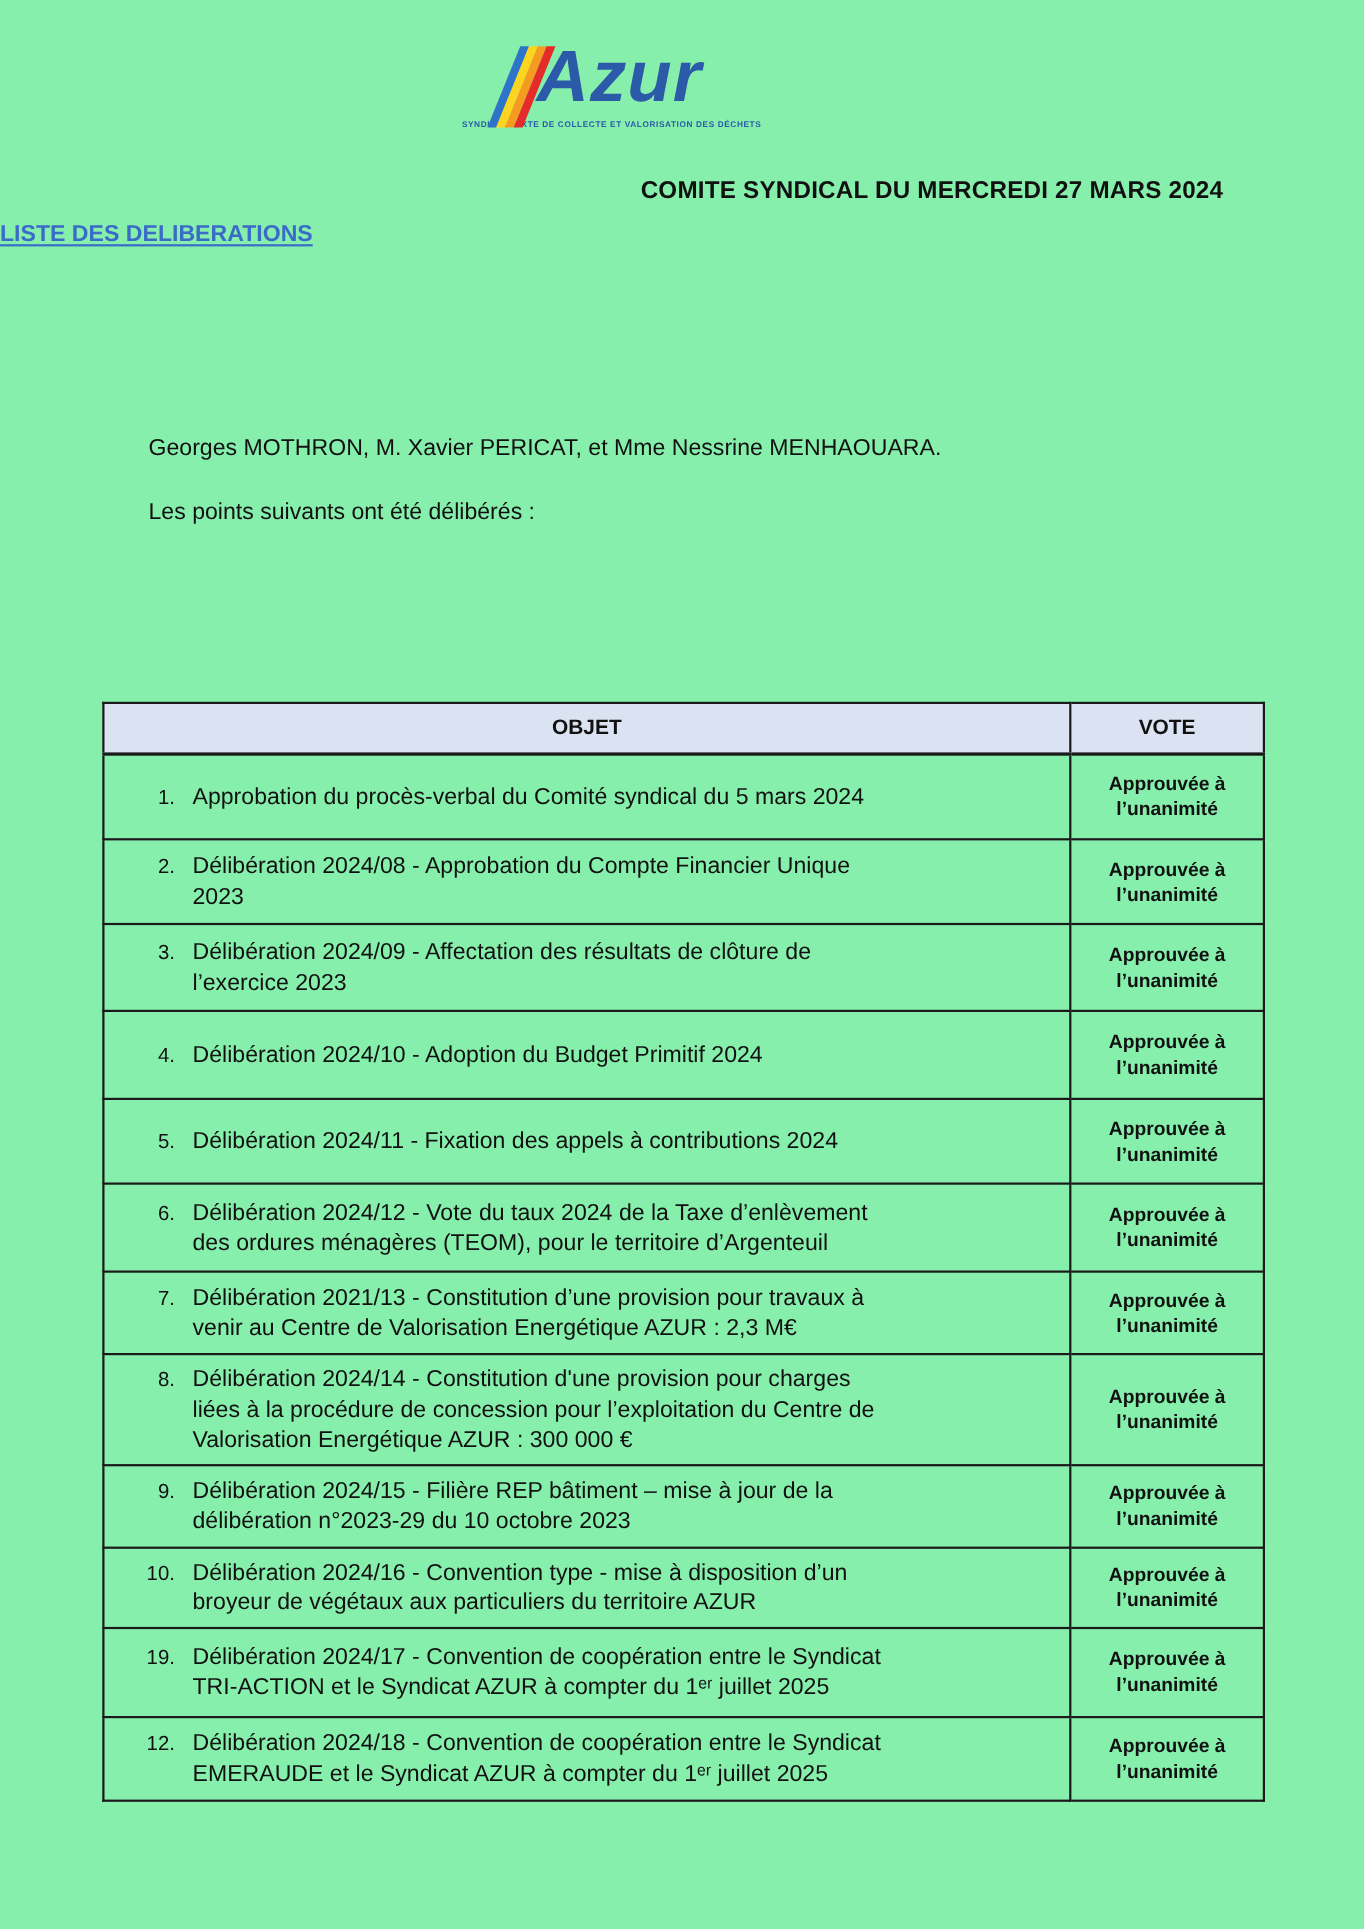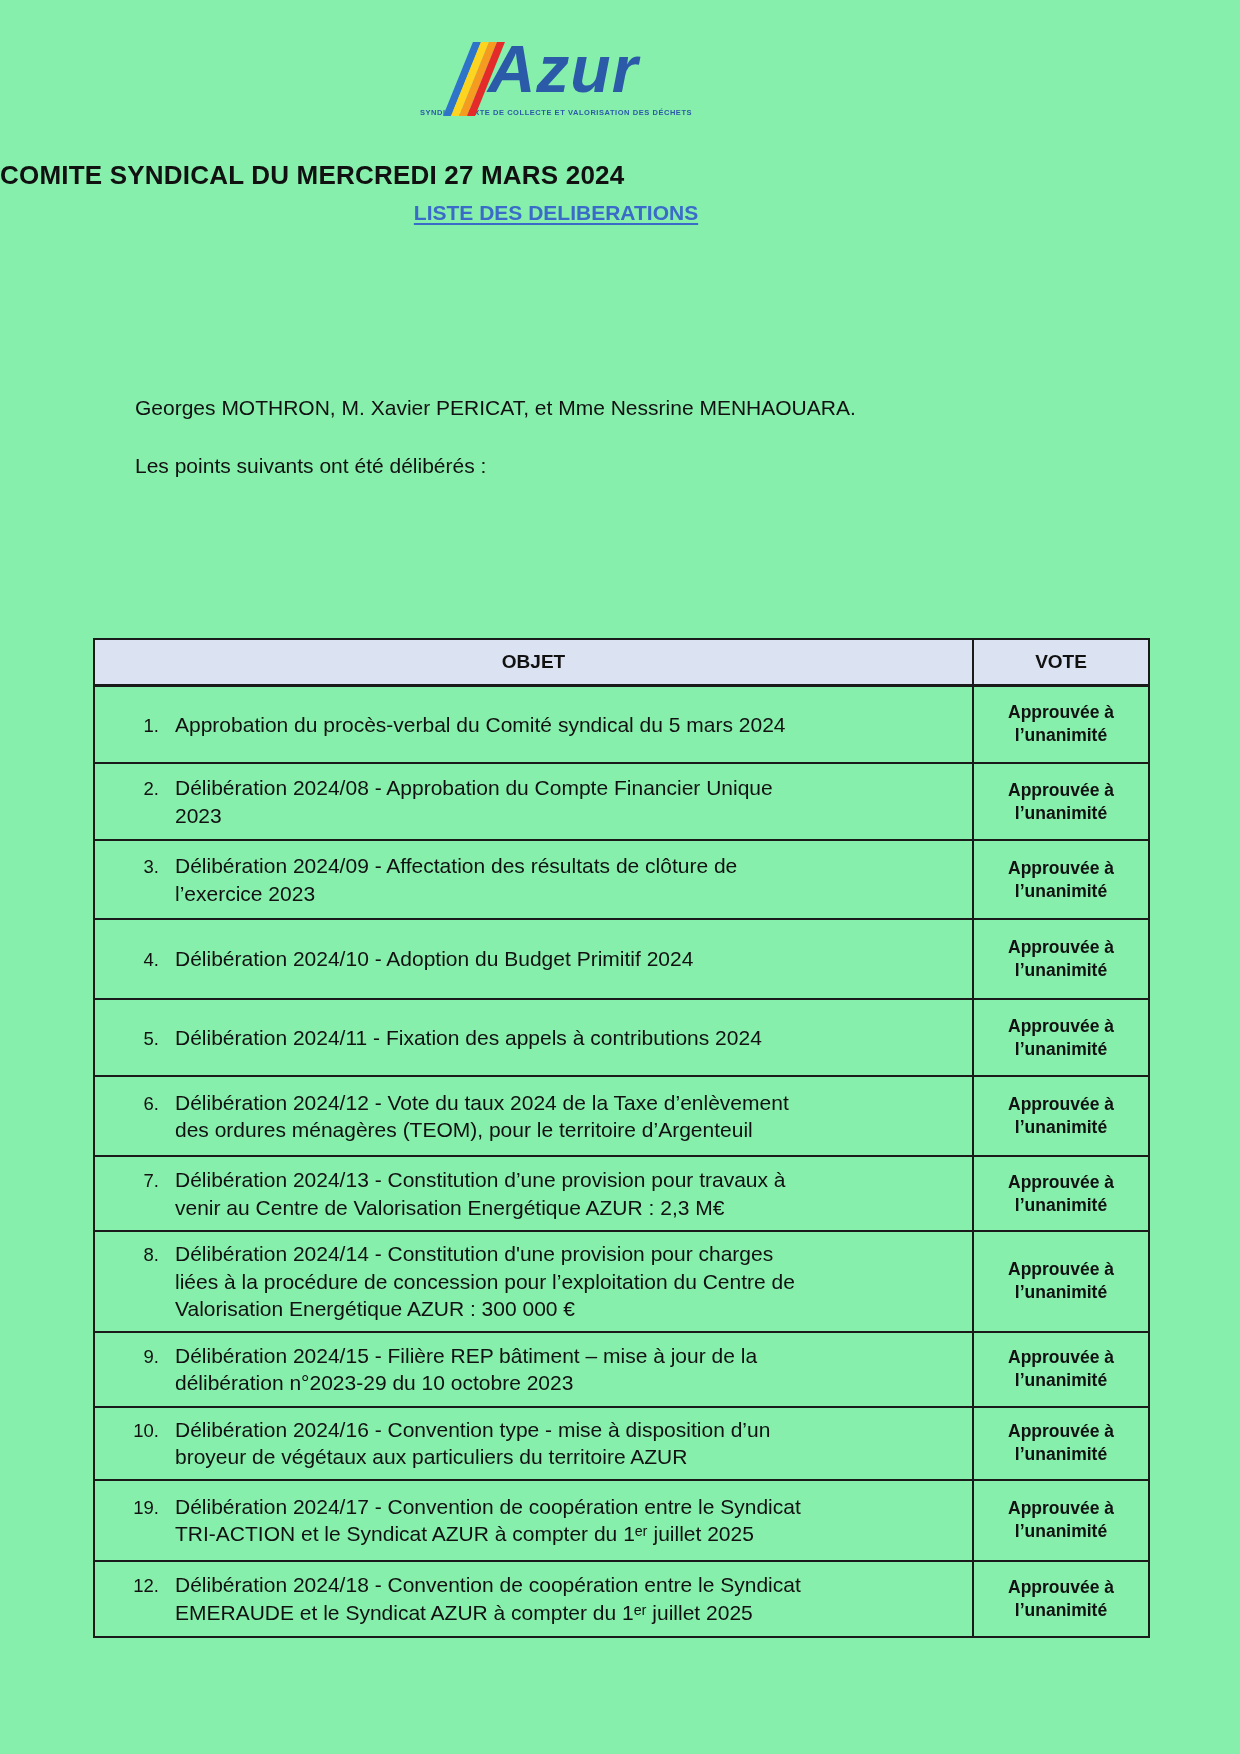--- a/index.html
+++ b/index.html
@@ -34,25 +34,25 @@
     padding-left:14px;display:inline-block;
   }
   .tagline{
     margin-top:6px;
     font-size:7.5px;font-weight:bold;letter-spacing:0.55px;
     color:var(--brand-blue);
   }
 
   
   .doc-title{
-    position:absolute;left:0;top:160px;width:1112px;text-align:left;
-    font-size:26px;font-weight:bold;letter-spacing:0.2px;
+    position:absolute;left:0;top:160px;width:1112px;text-align:right;
+    font-size:22px;font-weight:bold;letter-spacing:0.2px;
   }
   .doc-subtitle{
-    position:absolute;left:0;top:201px;width:1112px;text-align:center;
+    position:absolute;left:0;top:201px;width:1112px;text-align:left;
     font-size:21px;font-weight:bold;color:var(--link-blue);
     text-decoration:underline;text-underline-offset:3px;text-decoration-thickness:2px;
   }
 
   
   .intro-p{position:absolute;left:135px;width:972px;font-size:21px;line-height:27.5px;}
   .p1{top:329px;white-space:pre-line;}
   .p2{top:394px;}
   .p2 .jline{text-align:justify;text-align-last:justify;}
   .p3{top:452px;}
@@ -182,21 +182,21 @@
 des ordures ménagères (TEOM), pour le territoire d’Argenteuil</span>
             </div>
           </td>
         <td class="vote">Approuvée à
 l’unanimité</td>
       </tr>
       <tr style="height:75px">
         <td class="objet">
             <div class="objet-inner">
               <span class="num">7.</span>
-              <span class="objet-text">Délibération 2024/13 - Constitution d’une provision pour travaux à
+              <span class="objet-text">Délibération 2021/13 - Constitution d’une provision pour travaux à
 venir au Centre de Valorisation Energétique AZUR : 2,3 M€</span>
             </div>
           </td>
         <td class="vote">Approuvée à
 l’unanimité</td>
       </tr>
       <tr style="height:88px">
         <td class="objet">
             <div class="objet-inner">
               <span class="num">8.</span>

